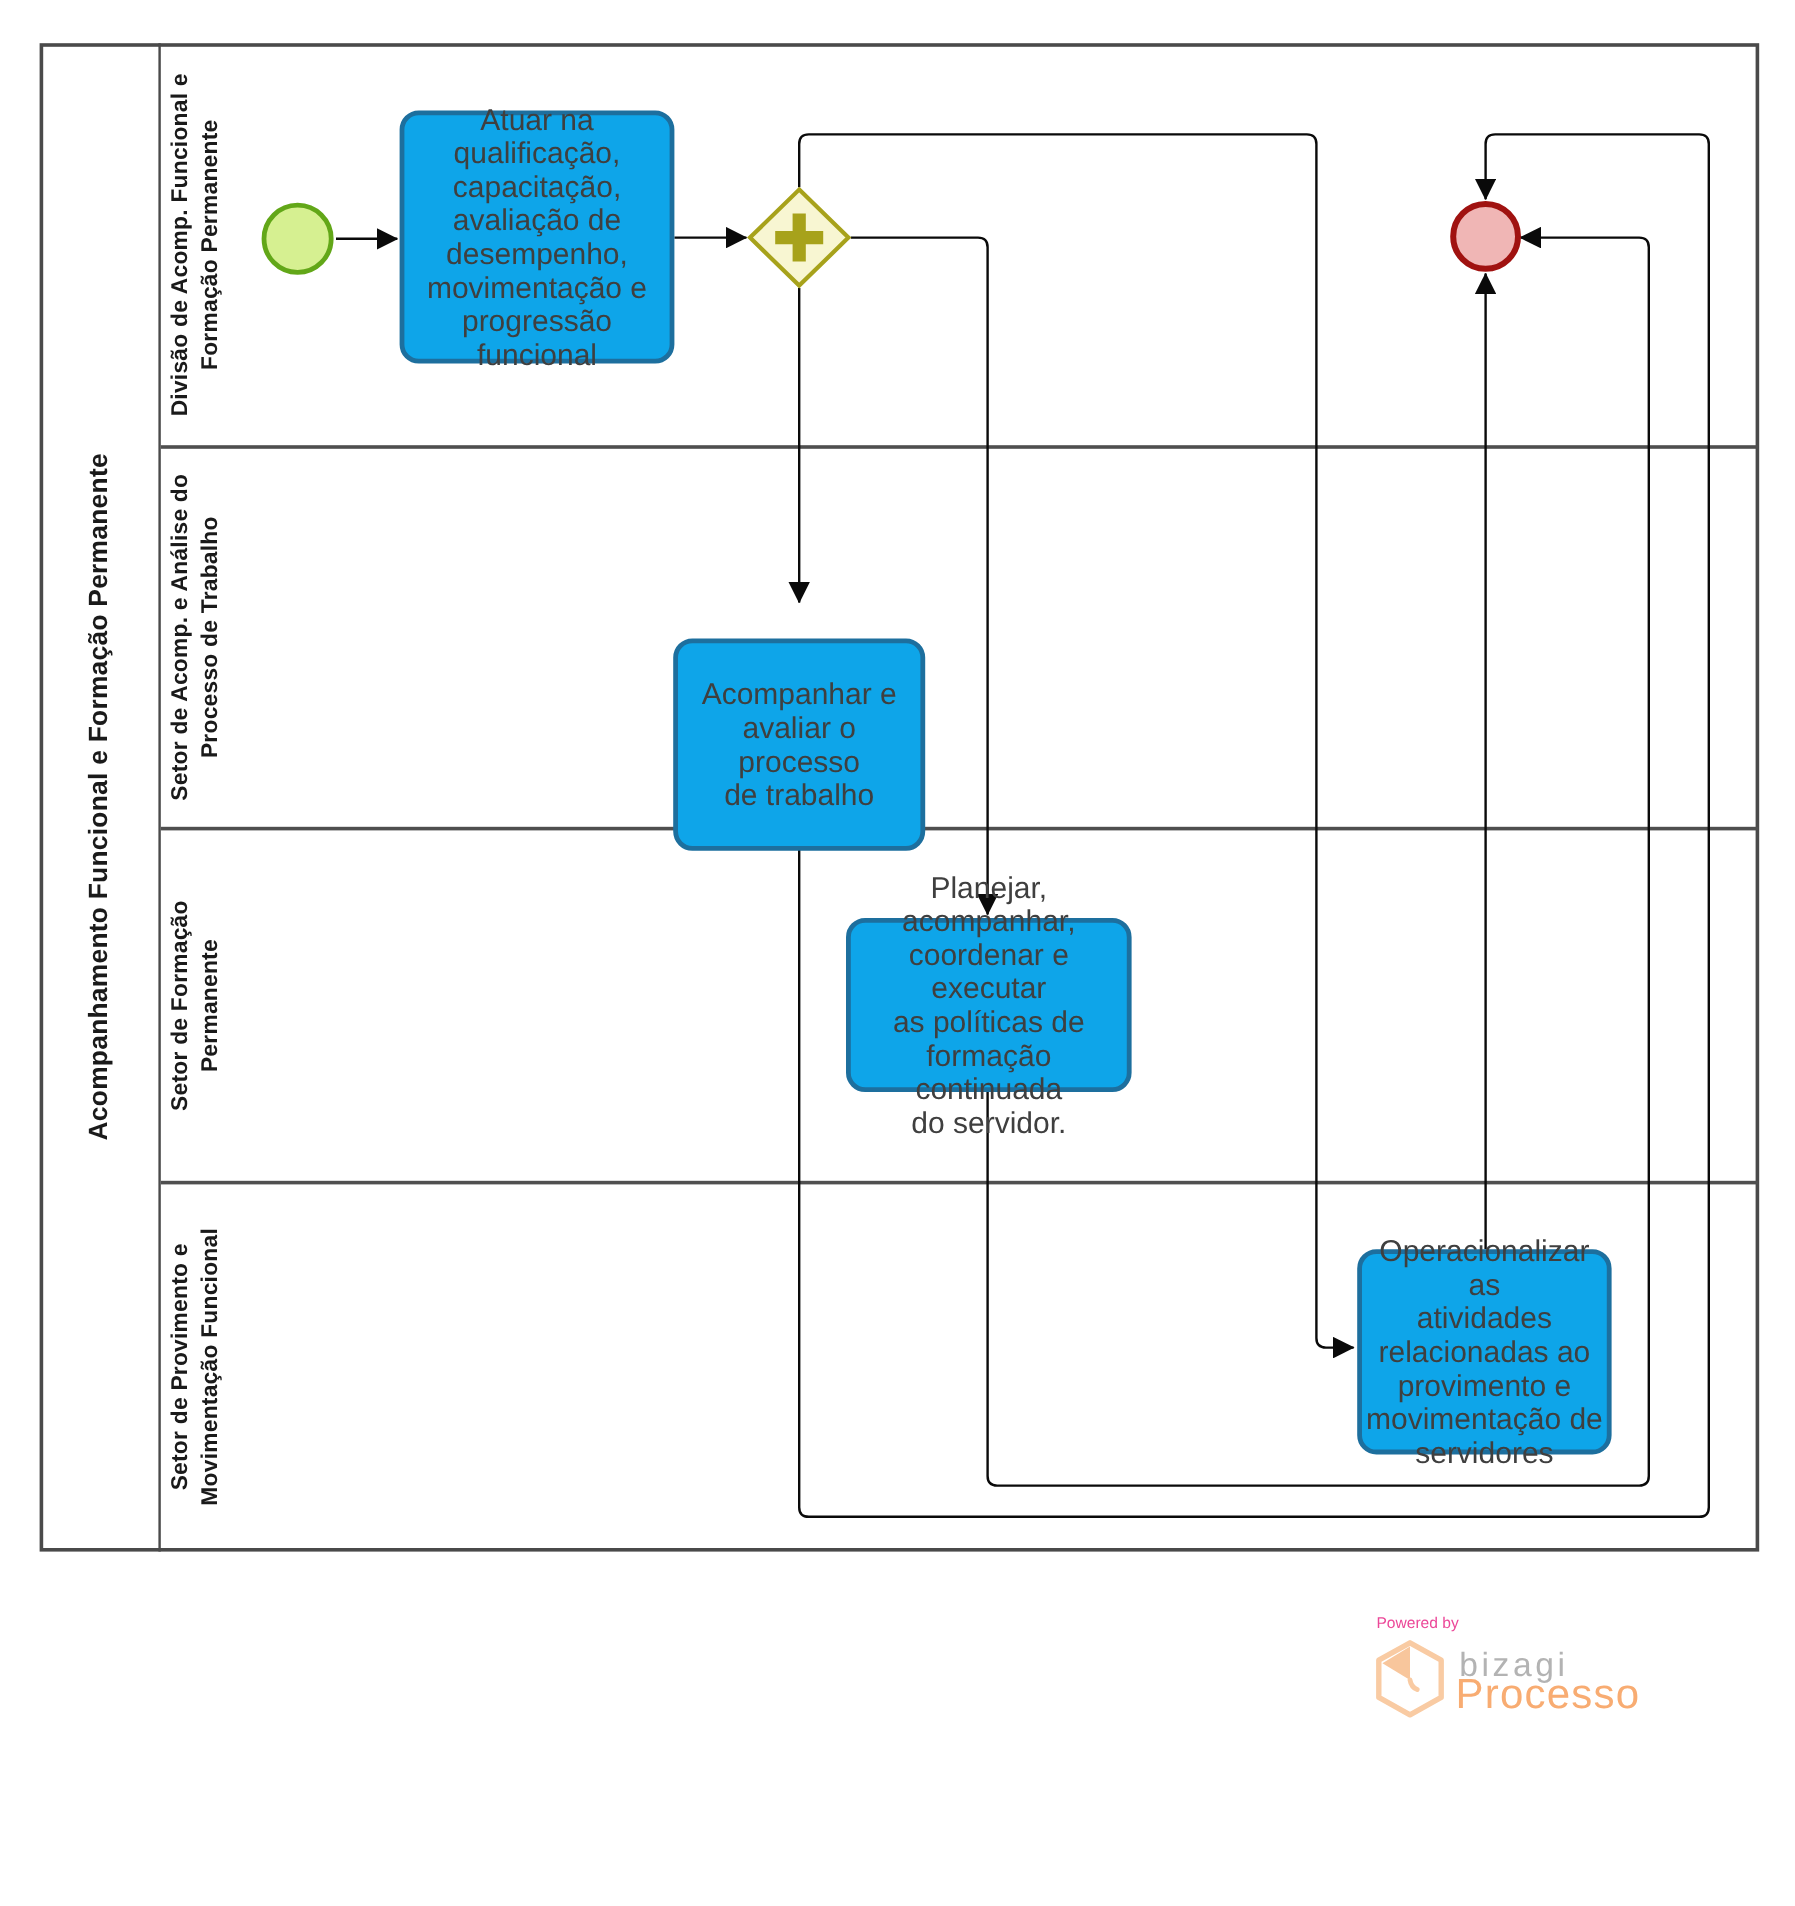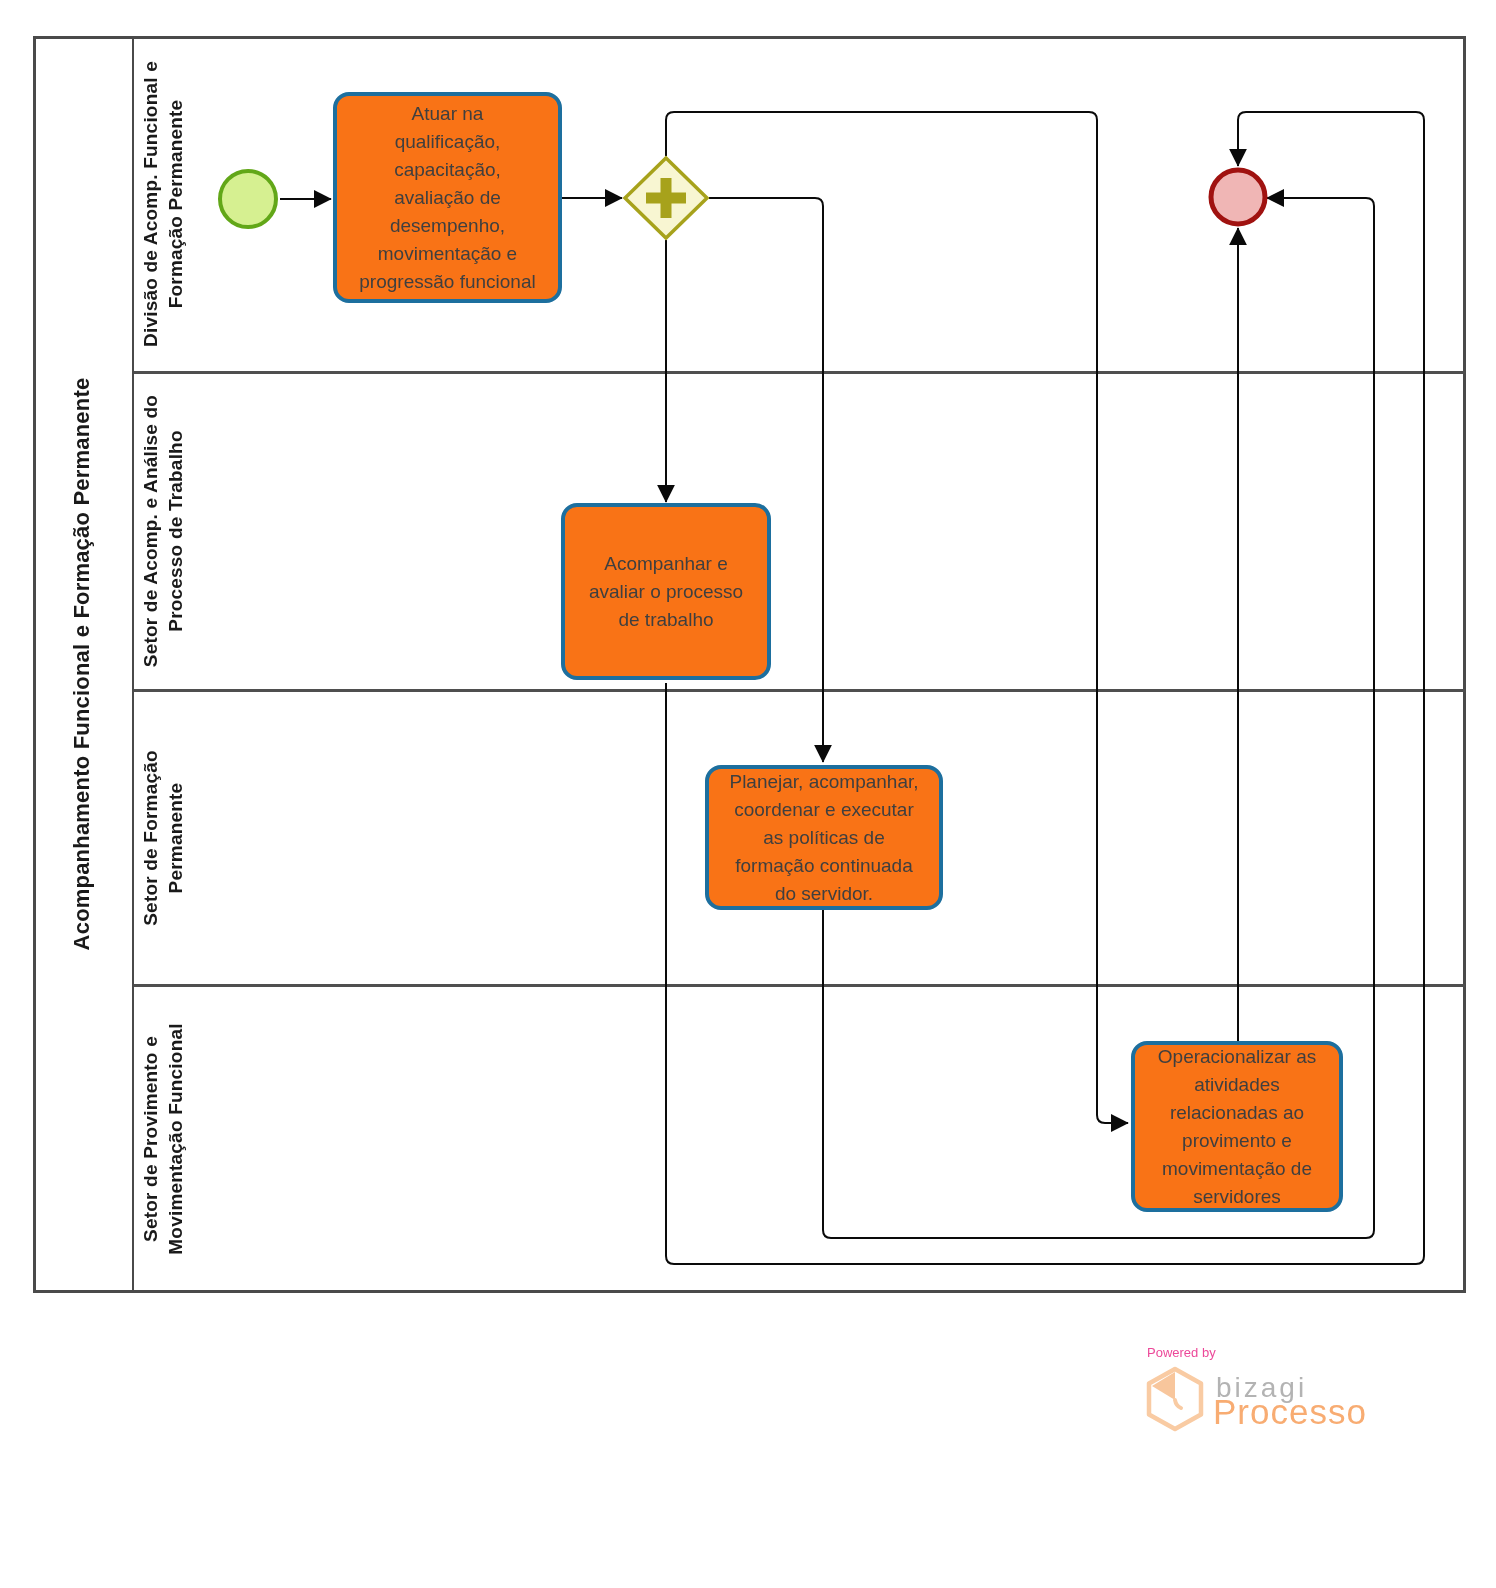--- a/index.html
+++ b/index.html
@@ -14,25 +14,25 @@
   .lane-sep{position:absolute;left:134px;width:1331px;height:3px;background:#4f4f4f;}
   .v-label{
     position:absolute;transform:translate(-50%,-50%) rotate(-90deg);
     white-space:pre-line;text-align:center;font-weight:bold;color:#1a1a1a;
     font-size:19px;line-height:25px;letter-spacing:0.2px;
   }
   .pool-title{font-size:22px;white-space:nowrap;line-height:26px;}
   
   .task{
     position:absolute;box-sizing:border-box;border:4px solid #1d6f9e;border-radius:16px;
-    background:#f97316;display:flex;align-items:center;justify-content:center;
-    text-align:center;font-size:19px;line-height:28px;white-space:pre-line;color:#3f3f3f;
+    background:#0ea5e9;display:flex;align-items:center;justify-content:center;
+    text-align:center;font-size:25px;line-height:28px;white-space:pre-line;color:#3f3f3f;
   }
   #task1{left:333px;top:92px;width:229px;height:211px;}
-  #task2{left:561px;top:503px;width:210px;height:177px;}
+  #task2{left:561px;top:532px;width:210px;height:177px;}
   #task3{left:705px;top:765px;width:238px;height:145px;}
   #task4{left:1131px;top:1041px;width:212px;height:171px;}
   
   .overlay{position:absolute;left:0;top:0;width:1496px;height:1588px;pointer-events:none;}
   .flow{fill:none;stroke:#0a0a0a;stroke-width:2px;}
   
   .powered-by{position:absolute;left:1147px;top:1345px;font-size:13px;color:#ec4899;}
   .logo-icon{position:absolute;left:1146px;top:1366px;}
   .brand{position:absolute;left:1216px;top:1372px;font-size:28px;color:#b3b3b3;letter-spacing:3px;}
   .product{position:absolute;left:1213px;top:1392px;font-size:35px;color:#f8ac72;letter-spacing:1px;}

